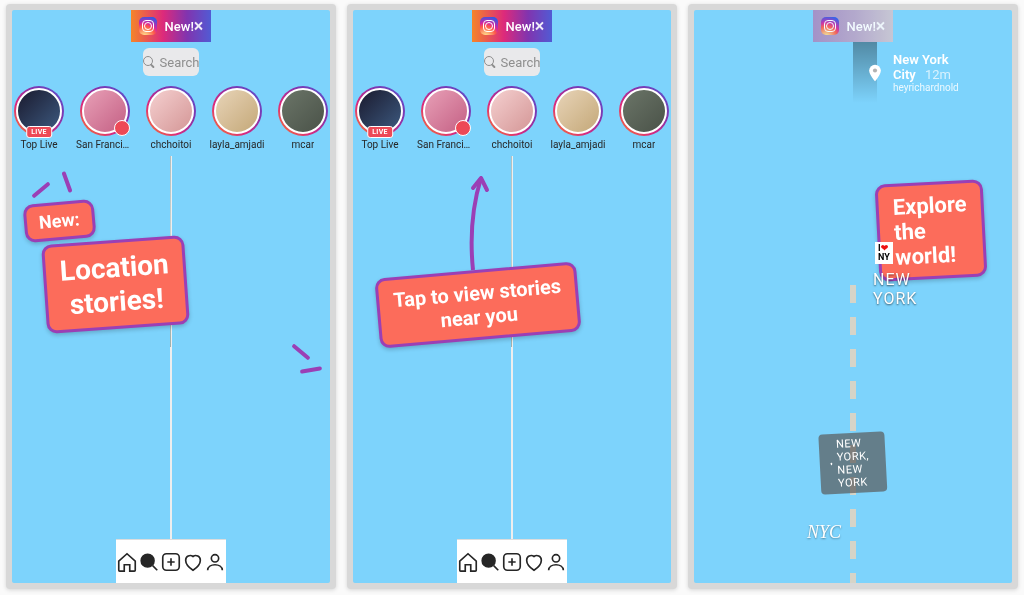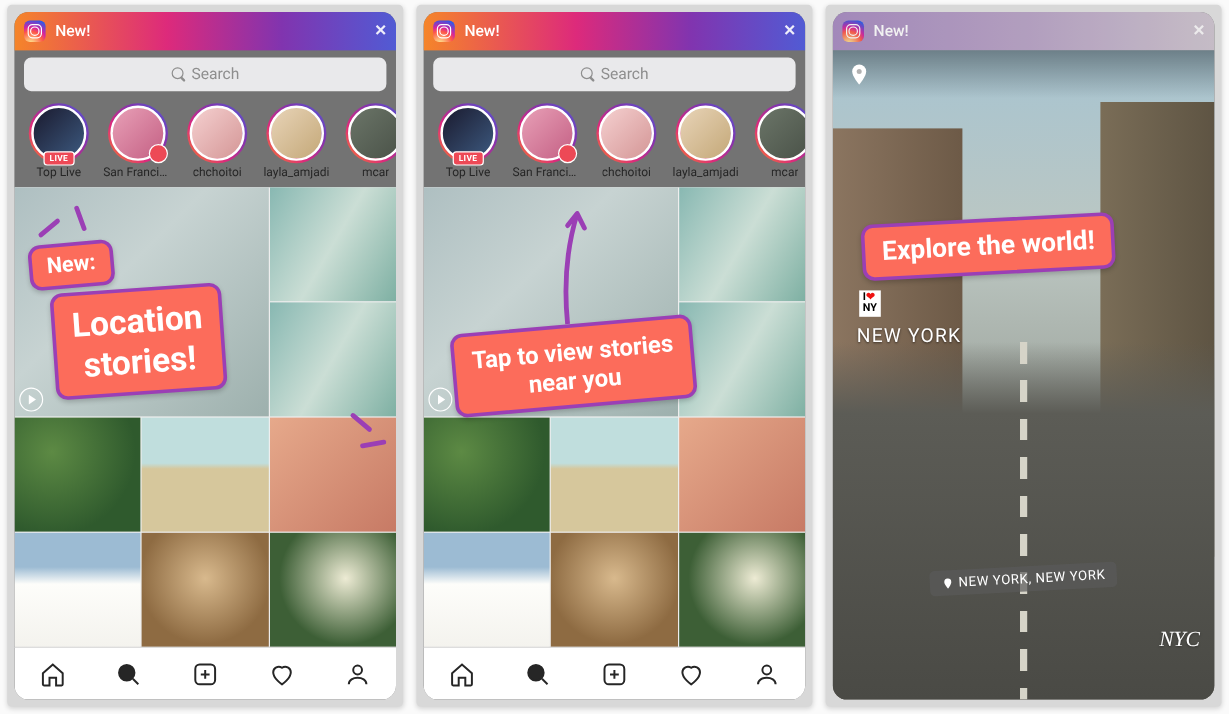--- a/index.html
+++ b/index.html
@@ -19,26 +19,27 @@
     background: #d8d8d8;
     border-radius: 4px;
     padding: 6px;
     box-shadow: 0 1px 4px rgba(0,0,0,0.15);
     position: relative;
     overflow: hidden;
   }
   .screen {
     width: 100%;
     height: 100%;
-    background: #737373;
-    border-radius: 12px;
+    background: #7dd3fc;
+    border-radius: 2px;
     display: flex;
     flex-direction: column;
     position: relative;
     overflow: hidden;
+    align-items: center;
   }
   
   .top-banner {
     height: 32px;
     background: linear-gradient(90deg,#f58529,#dd2a7b 40%,#8134af 70%,#515bd4);
     display: flex;
     align-items: center;
     padding: 0 8px;
     color: #fff;
     font-size: 13px;
@@ -467,20 +468,27 @@
     </div>
     <div class="story-view">
       <div class="bldg-l"></div>
       <div class="bldg-r"></div>
       <div class="street"></div>
       <div class="story-top">
         <svg class="pin-ic" viewBox="0 0 24 24">
             <path d="M12 2a7 7 0 0 0-7 7c0 5 7 13 7 13s7-8 7-13a7 7 0 0 0-7-7z" fill="#fff"></path>
             <circle cx="12" cy="9" r="2.5" fill="rgba(0,0,0,0.3)"></circle>
           </svg>
+        <div>
+          <div style="font-weight:600;font-size:13px">
+            <span>New York City</span>
+            <span style="opacity:.7;font-weight:400;margin-left:6px">12m</span>
+          </div>
+          <div style="opacity:.85;font-size:10px">heyrichardnold</div>
+        </div>
       </div>
       <div class="story-ov" style="top:140px;left:24px;transform:rotate(-3deg)">Explore the world!</div>
       <div class="iny">
         <span>I</span><span class="heart">❤</span><br><span>NY</span>
       </div>
       <div class="ny-label">NEW YORK</div>
       <div class="loc-chip">
         <svg width="10" height="10" viewBox="0 0 24 24">
             <path d="M12 2a7 7 0 0 0-7 7c0 5 7 13 7 13s7-8 7-13a7 7 0 0 0-7-7z" fill="#fff"></path>
           </svg>

